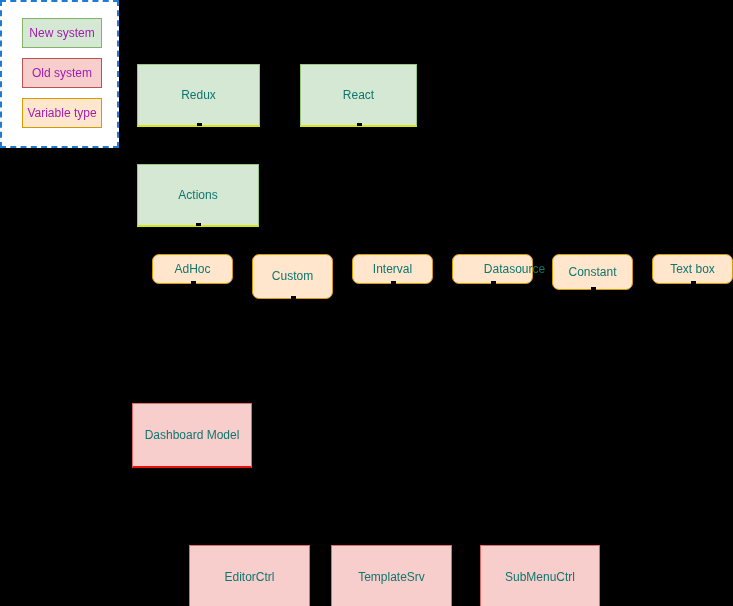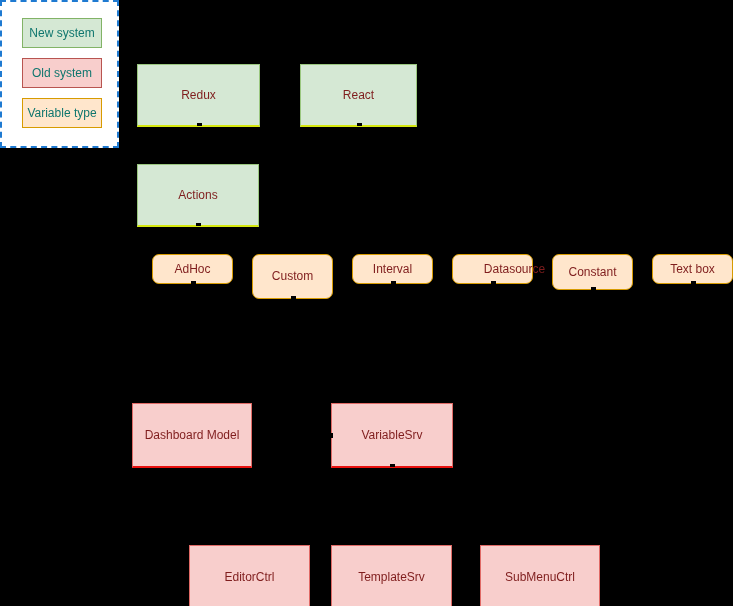--- a/index.html
+++ b/index.html
@@ -38,21 +38,21 @@
   .legend-item {
     position: absolute;
     left: 20px;
     width: 80px;
     height: 30px;
     box-sizing: border-box;
     display: flex;
     align-items: center;
     justify-content: center;
     font-size: 12px;
-    color: #0f766e;
+    color: #a21caf;
     line-height: 1;
     white-space: nowrap;
   }
   .legend-item.new-system {
     top: 16px;
     background: #d5e8d4;
     border: 1px solid #82b366;
   }
   .legend-item.old-system {
     top: 56px;
@@ -66,21 +66,21 @@
   }
 
   
   .node {
     position: absolute;
     box-sizing: border-box;
     display: flex;
     align-items: center;
     justify-content: center;
     font-size: 12px;
-    color: #7f1d1d;
+    color: #0f766e;
     line-height: 1.2;
     text-align: center;
     white-space: nowrap;
   }
 
   .node.green {
     background: #d5e8d4;
     border: 1px solid #9ac77f;
     border-bottom: 2px solid #d6e80f;
   }
@@ -174,25 +174,20 @@
 
   <div class="node orange" style="left:652px; top:254px; width:81px; height:30px;">
     <span>Text box</span>
     <span class="stub bottom"></span>
   </div>
 
   <div class="node pink" style="left:132px; top:403px; width:120px; height:65px;">
     <span>Dashboard Model</span>
   </div>
 
-  <div class="node pink" style="left:331px; top:403px; width:122px; height:65px;">
-    <span>VariableSrv</span>
-    <span class="stub left"></span>
-    <span class="stub bottom"></span>
-  </div>
 
   <div class="node pink" style="left:189px; top:545px; width:121px; height:65px;">
     <span>EditorCtrl</span>
   </div>
 
   <div class="node pink" style="left:331px; top:545px; width:121px; height:65px;">
     <span>TemplateSrv</span>
   </div>
 
   <div class="node pink" style="left:480px; top:545px; width:120px; height:65px;">

